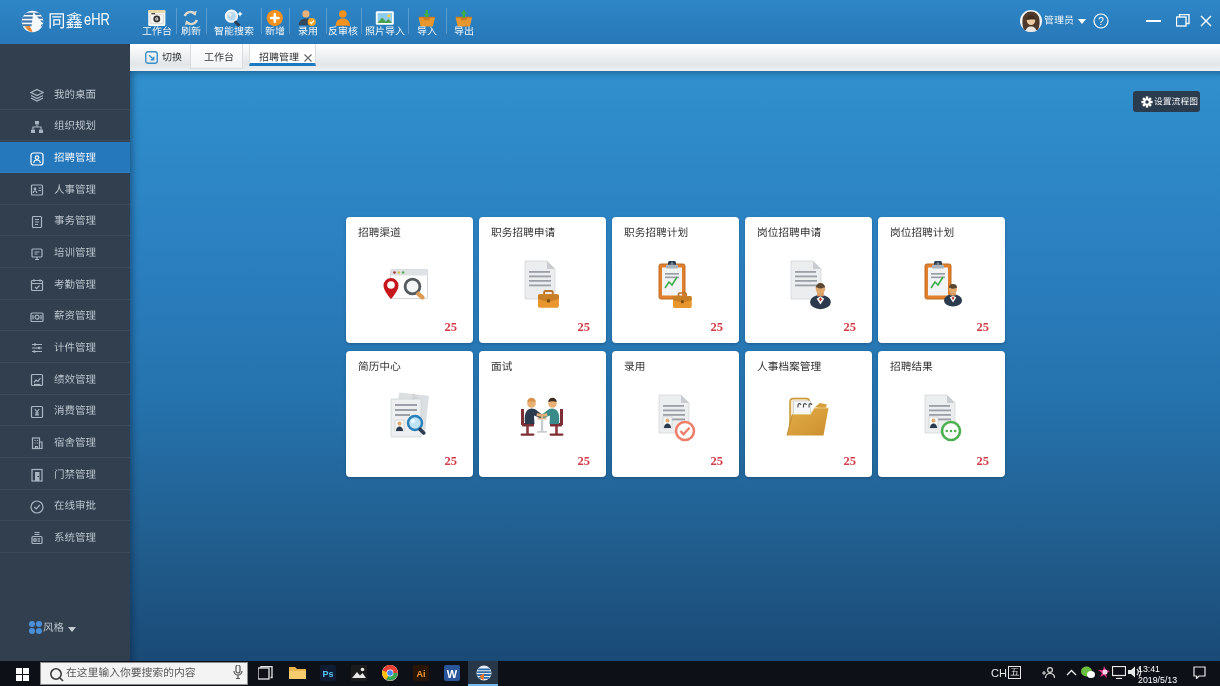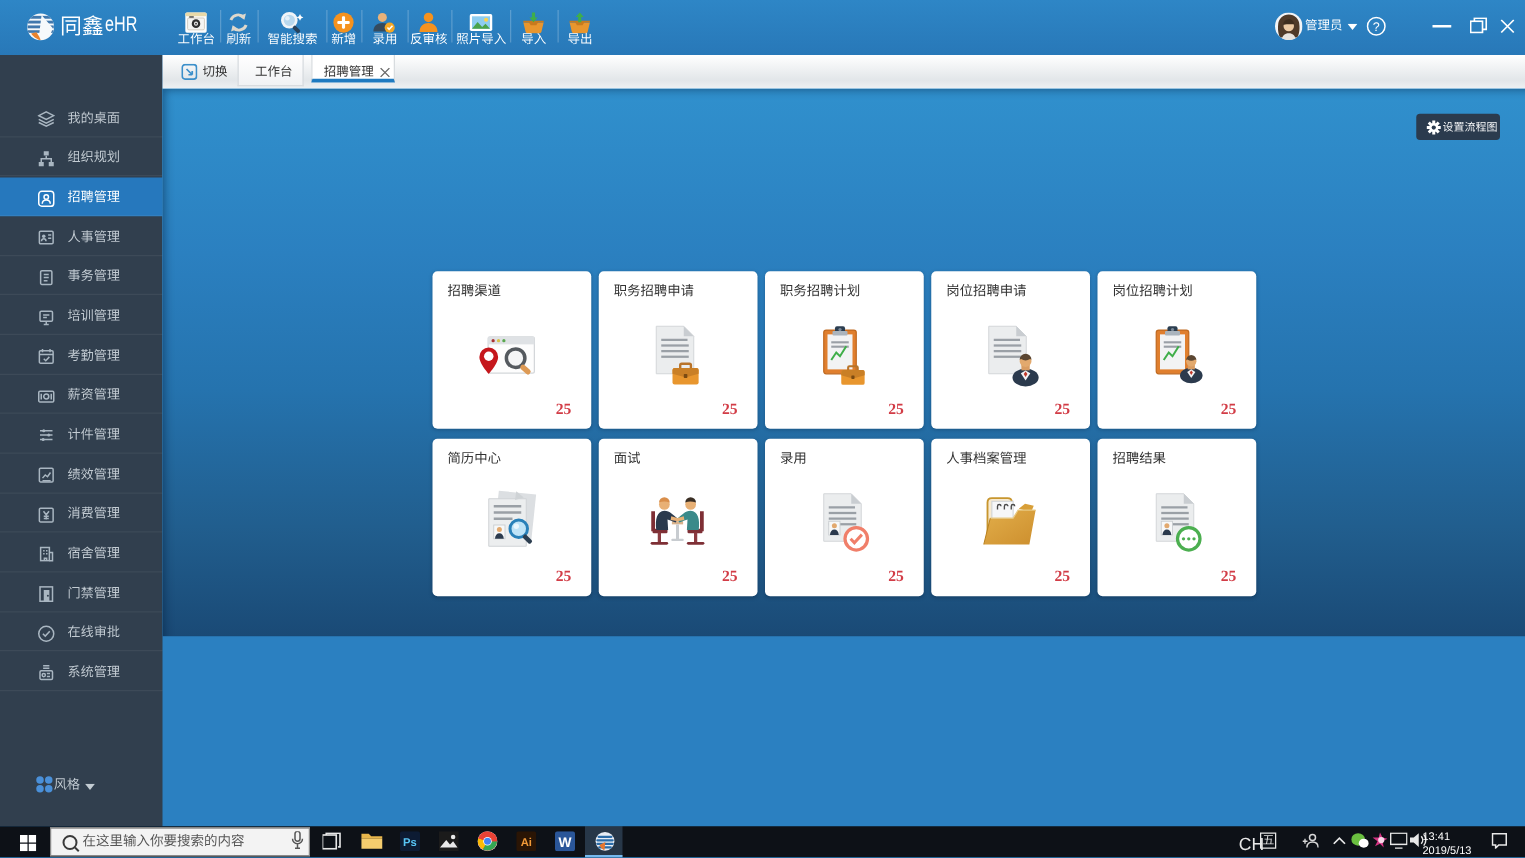--- a/index.html
+++ b/index.html
@@ -520,21 +520,21 @@
         <use href="#r7ba1" transform="translate(20.0,8.6) scale(0.0100,-0.0100)"></use>
         <use href="#r7406" transform="translate(30.0,8.6) scale(0.0100,-0.0100)"></use>
       </svg>
     </div>
     <div class="abs" style="left:174px;top:10px">
       <svg width="8" height="8" viewBox="0 0 8 8">
 <path d="M0.5 0.5 L7.5 7.5 M7.5 0.5 L0.5 7.5" stroke="#666" stroke-width="1.1"></path>
       </svg>
     </div>
   </div>
-<div class="abs" style="left:130px;top:71px;width:1090px;height:438px;
+<div class="abs" style="left:130px;top:71px;width:1090px;height:590px;
 background:linear-gradient(180deg, #3090cd 0%, #2b80c0 30%, #2573ae 55%, #215e8e 80%, #1a4a76 100%);
 box-shadow:inset 5px 4px 7px -3px rgba(0,25,55,0.45)">
     <div class="abs" style="left:1003px;top:20px;width:67px;height:21px;background:#2b3b4e;border-radius:3px;">
 <div class="abs" style="left:8px;top:4.5px">
         <svg width="12" height="12" viewBox="-6 -6 12 12">
 <g fill="#fff">
             <rect x="-1.2" y="-5.6" width="2.4" height="3" transform="rotate(0)"></rect>
             <rect x="-1.2" y="-5.6" width="2.4" height="3" transform="rotate(45)"></rect>
             <rect x="-1.2" y="-5.6" width="2.4" height="3" transform="rotate(90)"></rect>
             <rect x="-1.2" y="-5.6" width="2.4" height="3" transform="rotate(135)"></rect>
@@ -975,21 +975,21 @@
         <circle cx="9" cy="8" r="7.5" fill="#e8eef5"></circle>
 <g fill="#2b6ca8">
           <rect x="3" y="3.5" width="12" height="1.8" rx="0.9"></rect>
           <rect x="2" y="6.3" width="14" height="1.8" rx="0.9"></rect>
 <rect x="2" y="9.1" width="14" height="1.8" rx="0.9"></rect>
           <rect x="3.5" y="11.9" width="11" height="1.8" rx="0.9"></rect>
         </g>
 <path d="M4.5 11 a7.5 7.5 0 0 0 4 4.3 l0.8 -6.8 Z" fill="#e8772e"></path>
       </svg>
     </div>
-    <div class="abs" style="left:991px;top:6px;color:#e8e8e8;font-size:14px">CH</div>
+    <div class="abs" style="left:991px;top:6px;color:#e8e8e8;font-size:11px">CH</div>
     <div class="abs" style="left:1008px;top:5px;width:13px;height:13px;border:1px solid #e8e8e8"></div>
     <div class="abs" style="left:1010px;top:6px">
       <svg width="10" height="11" viewBox="0 0 10 11" fill="#e8e8e8">
         <use href="#r4e94" transform="translate(0.0,8.2) scale(0.0095,-0.0095)"></use>
       </svg>
     </div>
     <div class="abs" style="left:1042px;top:5px">
       <svg width="13" height="13" viewBox="0 0 13 13">
 <circle cx="8" cy="4" r="2.4" fill="none" stroke="#d8d8d8" stroke-width="1.2"></circle>
 <path d="M3.5 12 c0-3 2-4.5 4.5-4.5 s4.5 1.5 4.5 4.5" fill="none" stroke="#d8d8d8" stroke-width="1.2"></path>

